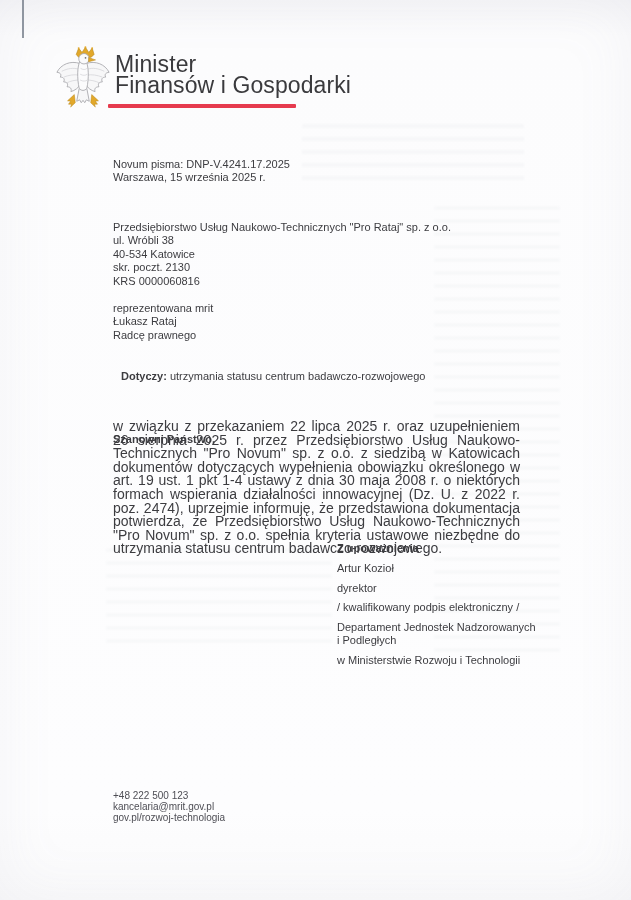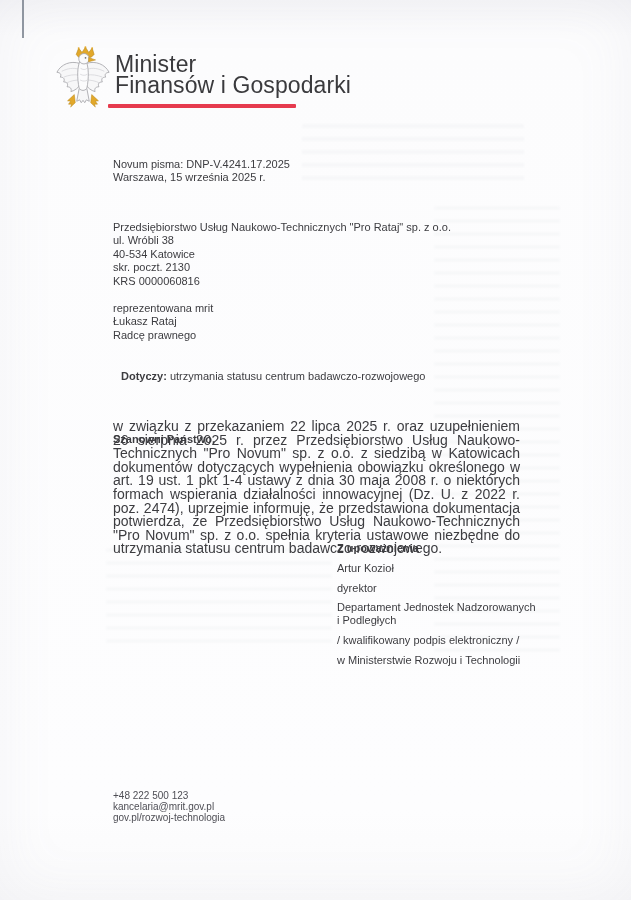--- a/index.html
+++ b/index.html
@@ -138,25 +138,25 @@
   </div>
 
   <div class="txt salutation">Szanowni Państwo,</div>
 
   <div class="txt body-par">w związku z przekazaniem 22 lipca 2025 r. oraz uzupełnieniem 26 sierpnia 2025 r. przez Przedsiębiorstwo Usług Naukowo-Technicznych "Pro Novum" sp. z o.o. z siedzibą w Katowicach dokumentów dotyczących wypełnienia obowiązku określonego w art. 19 ust. 1 pkt 1-4 ustawy z dnia 30 maja 2008 r. o niektórych formach wspierania działalności innowacyjnej (Dz. U. z 2022 r. poz. 2474), uprzejmie informuję, że przedstawiona dokumentacja potwierdza, że Przedsiębiorstwo Usług Naukowo-Technicznych "Pro Novum" sp. z o.o. spełnia kryteria ustawowe niezbędne do utrzymania statusu centrum badawczo-rozwojowego.</div>
 
   <div class="txt sig-block">
     <div class="sig-auth">Z upoważnienia</div>
     <div>Artur Kozioł</div>
     <div>dyrektor</div>
+    <div>/ kwalifikowany podpis elektroniczny /</div>
     <div>
       <div>Departament Jednostek Nadzorowanych</div>
       <div>i Podległych</div>
     </div>
-    <div>/ kwalifikowany podpis elektroniczny /</div>
     <div>w Ministerstwie Rozwoju i Technologii</div>
   </div>
 
   <div class="footer-col footer-left">
     <div>+48 222 500 123</div>
     <div>kancelaria@mrit.gov.pl</div>
     <div>gov.pl/rozwoj-technologia</div>
   </div>
 
 </div>

